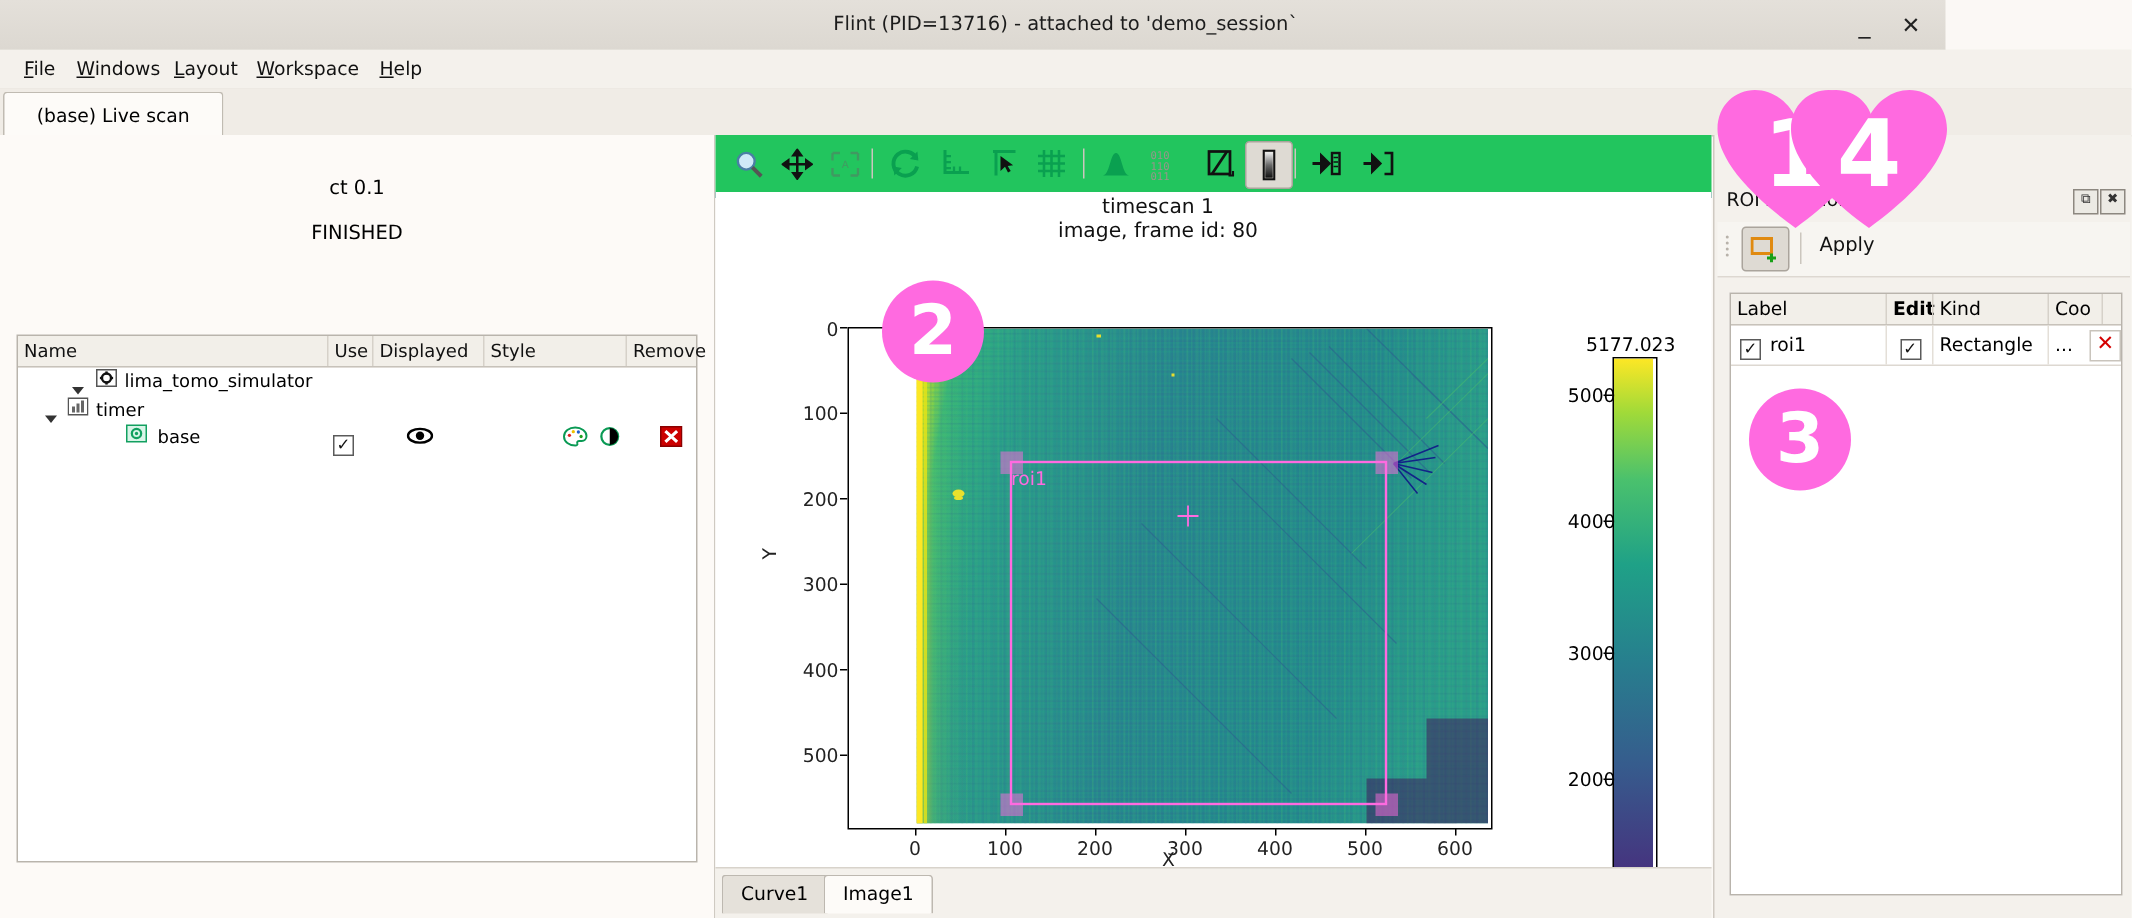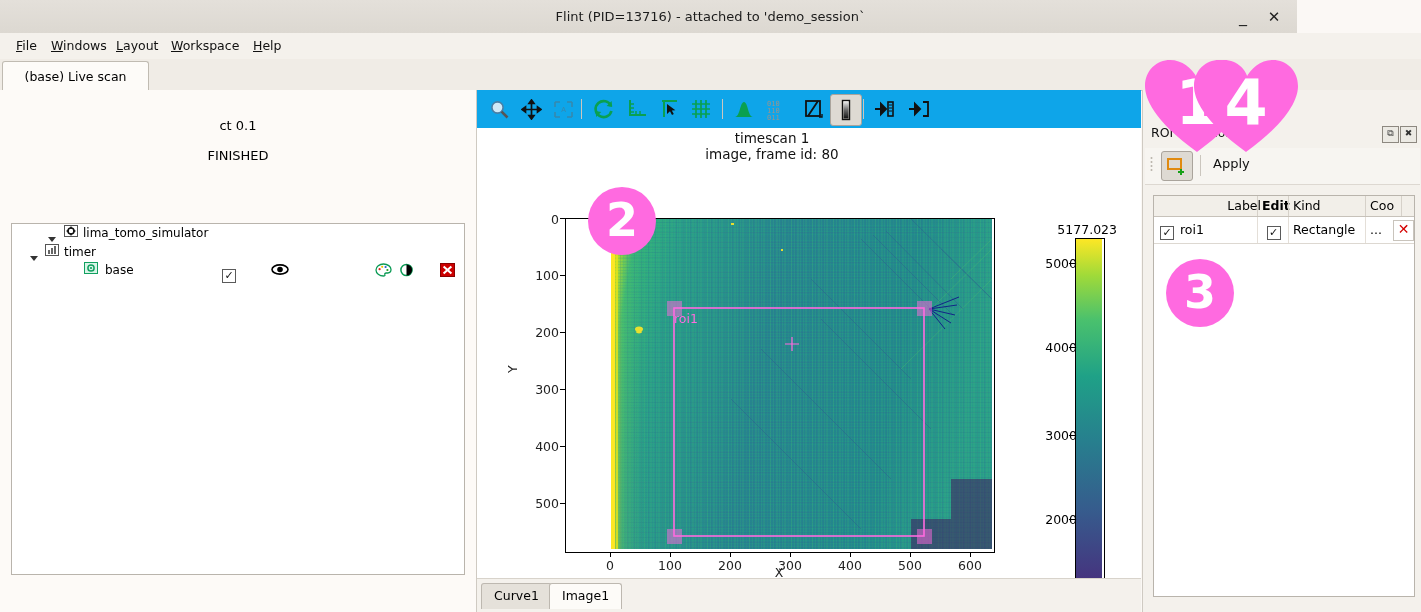--- a/index.html
+++ b/index.html
@@ -84,21 +84,21 @@
     border-left:4px solid transparent;border-right:4px solid transparent;
     border-top:5px solid #333;border-bottom:none;
   }
   .chk{
     display:inline-block;width:12px;height:12px;border:1px solid #5a5a5a;background:#fff;
     text-align:center;line-height:11px;font-size:11px;color:#111;vertical-align:-2px;
   }
 
   
   .center{position:absolute;left:477px;top:90px;width:664px;height:522px;background:#fbf8f5;}
-  .toolbar{position:absolute;left:0;top:0;width:664px;height:38px;background:#0ea5e9;border-bottom:4px solid #0c4a6e;}
+  .toolbar{position:absolute;left:0;top:0;width:664px;height:38px;background:#22c55e;border-bottom:4px solid #0c4a6e;}
   .tb{
     position:absolute;top:4px;width:30px;height:30px;cursor:default;
     display:flex;align-items:center;justify-content:center;
   }
   .tb.active{background:#dedad3;border:1px solid #aaa49c;border-radius:3px;}
   .tbsep{position:absolute;top:9px;width:1px;height:20px;background:#cbc6be;}
 
   .plotarea{position:absolute;left:0;top:38px;width:664px;height:450px;background:#fff;}
   .plottitle{position:absolute;left:0;top:2px;width:590px;text-align:center;font-size:13.5px;line-height:16px;color:#111;}
 
@@ -191,20 +191,27 @@
   </div>
 
   <div class="leftpanel">
     <div class="scaninfo">
       <div class="l1">ct 0.1</div>
       <div class="l2">FINISHED</div>
     </div>
     <div class="grip">......</div>
 
     <div class="treebox">
+      <div class="thead">
+        <div style="left:0;width:206px;">Name</div>
+        <div style="left:206px;width:30px;">Use</div>
+        <div style="left:236px;width:74px;">Displayed</div>
+        <div style="left:310px;width:95px;">Style</div>
+        <div style="left:405px;width:46px;">Remove</div>
+      </div>
 
       <div class="trow">
         <span class="cell" style="left:36px;top:5px;"><i class="arrow down"></i></span>
         <span class="cell" style="left:52px;">
           <svg width="14" height="14" viewBox="0 0 14 14">
               <rect x="0.5" y="1.5" width="13" height="11" fill="#fff" stroke="#555"></rect>
               <circle cx="7" cy="7" r="3" fill="none" stroke="#111" stroke-width="1.6"></circle>
               <rect x="6.2" y="2.6" width="1.6" height="2" fill="#111"></rect>
               <rect x="6.2" y="9.4" width="1.6" height="2" fill="#111"></rect>
               <rect x="2.6" y="6.2" width="2" height="1.6" fill="#111"></rect>
@@ -535,21 +542,21 @@
           <rect x="1" y="2" width="13" height="10" fill="none" stroke="#e08a10" stroke-width="2"></rect>
           <path d="M14 12 V18 M11 15 H17" stroke="#17a017" stroke-width="2"></path>
         </svg>
       </div>
       <div class="vsep"></div>
       <div class="applylbl">Apply</div>
     </div>
 
     <div class="roitable">
       <div class="rthead">
-        <div style="left:0;width:103px;text-align:right;">Label</div>
+        <div style="left:0;width:103px;">Label</div>
         <div style="left:103px;width:31px;font-weight:bold;">Edit</div>
         <div style="left:134px;width:77px;">Kind</div>
         <div style="left:211px;width:36px;">Coo</div>
         <div style="left:247px;width:13px;"></div>
       </div>
       <div class="rtrow">
         <div class="c" style="left:0;width:103px;">
           <span class="chk" style="margin:0 6px 0 2px;">✓</span><span>roi1</span>
         </div>
         <div class="c" style="left:103px;width:31px;text-align:center;padding-left:0;">

